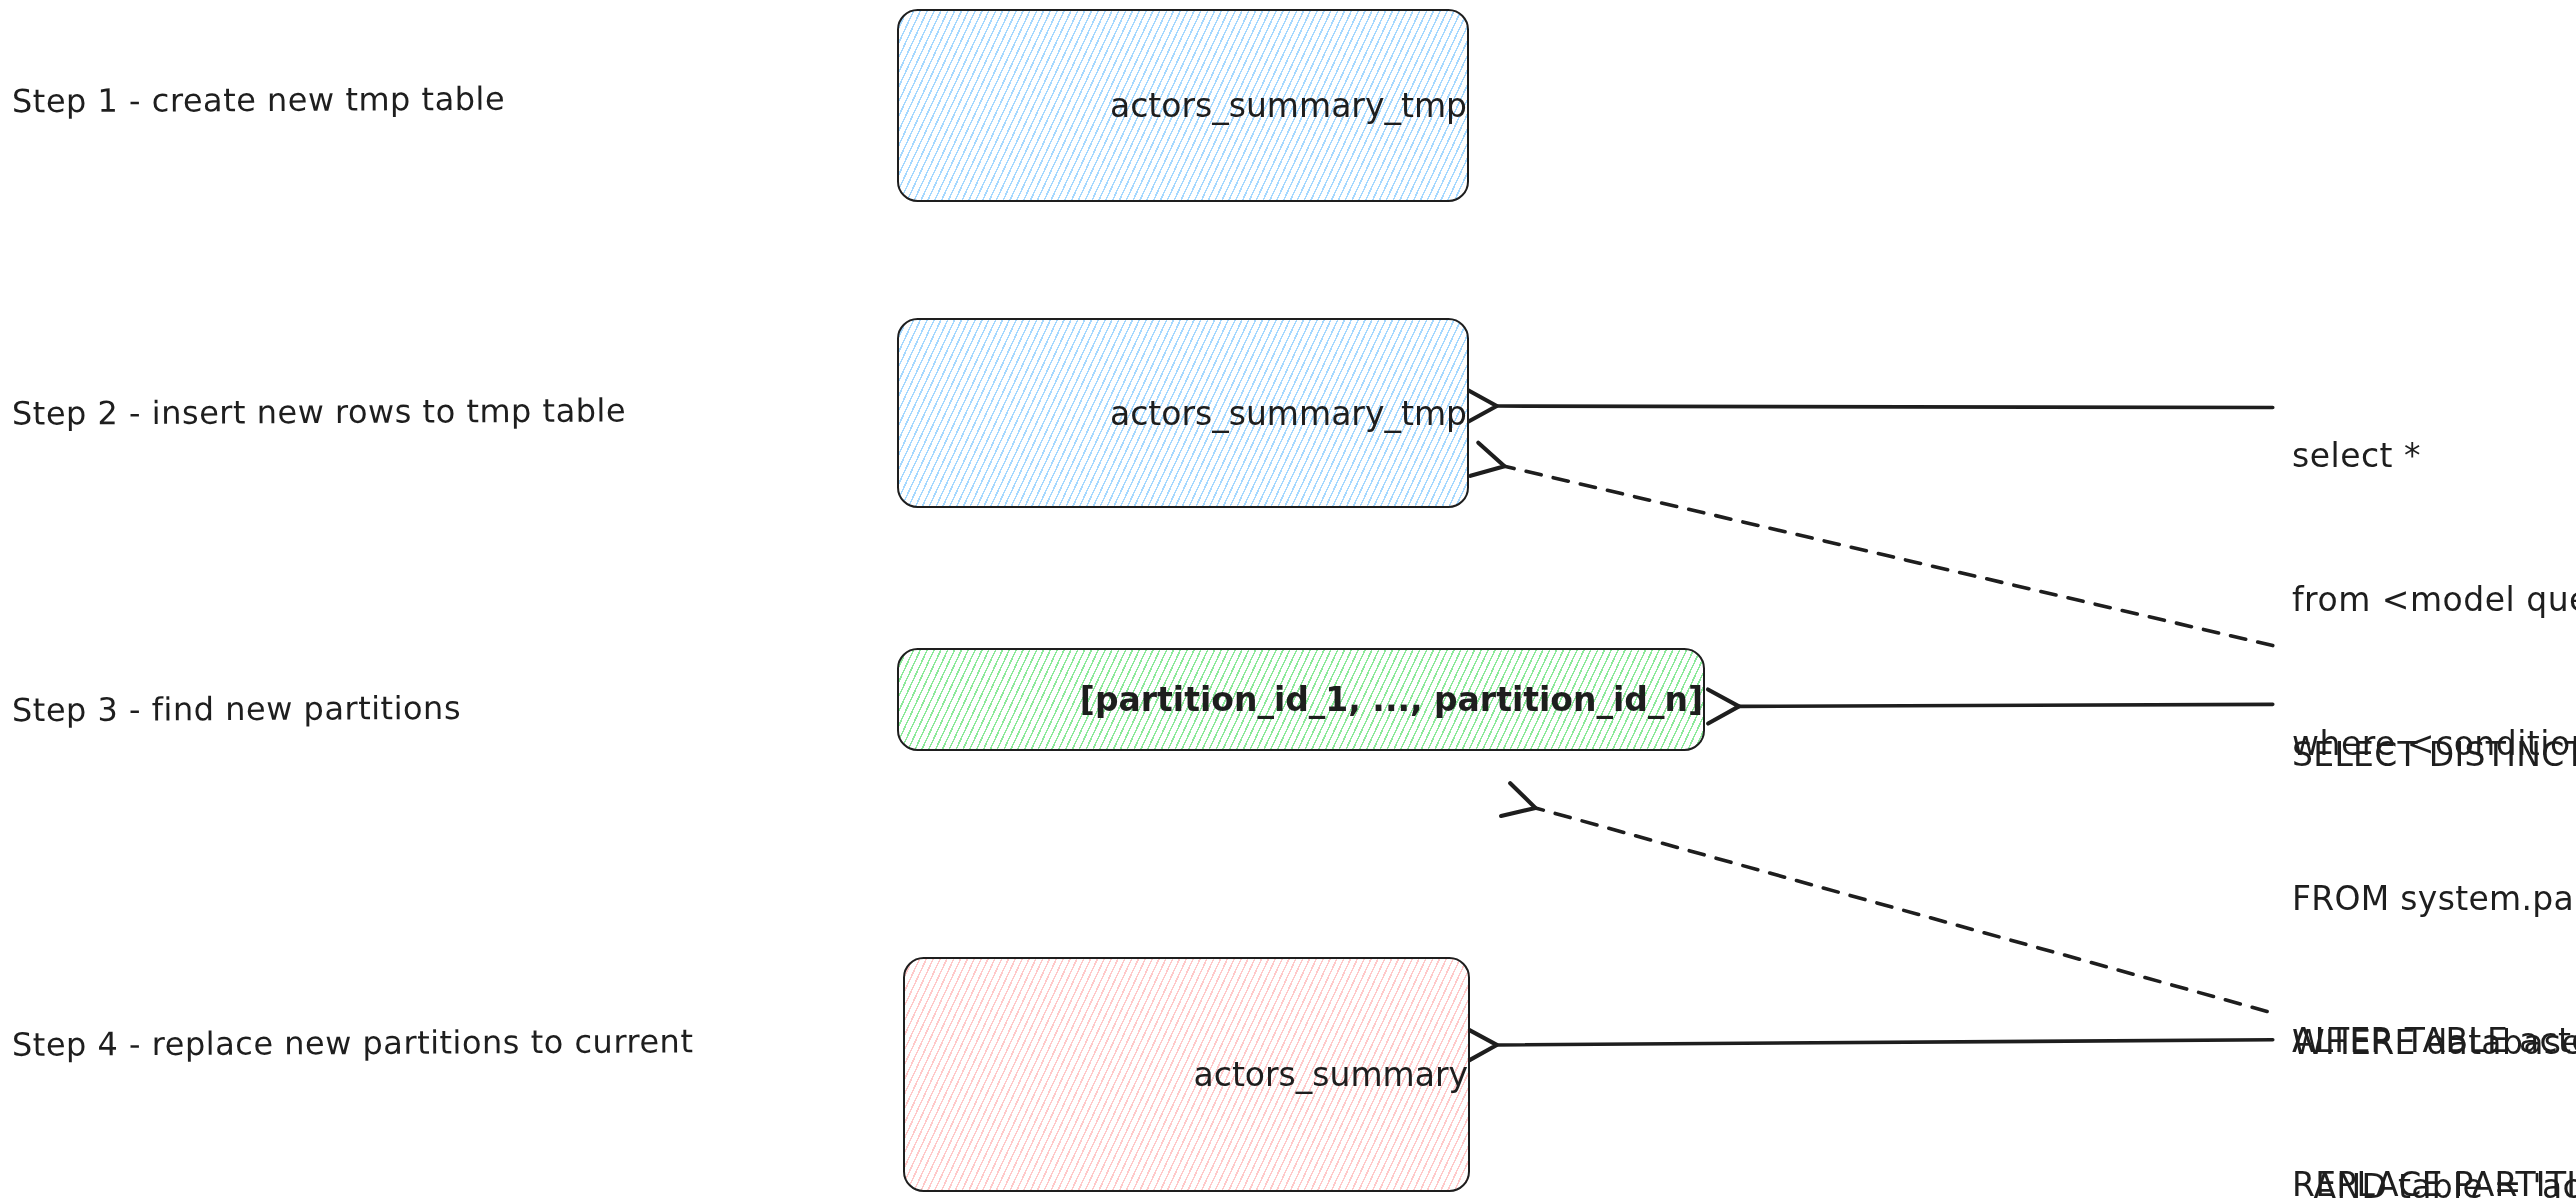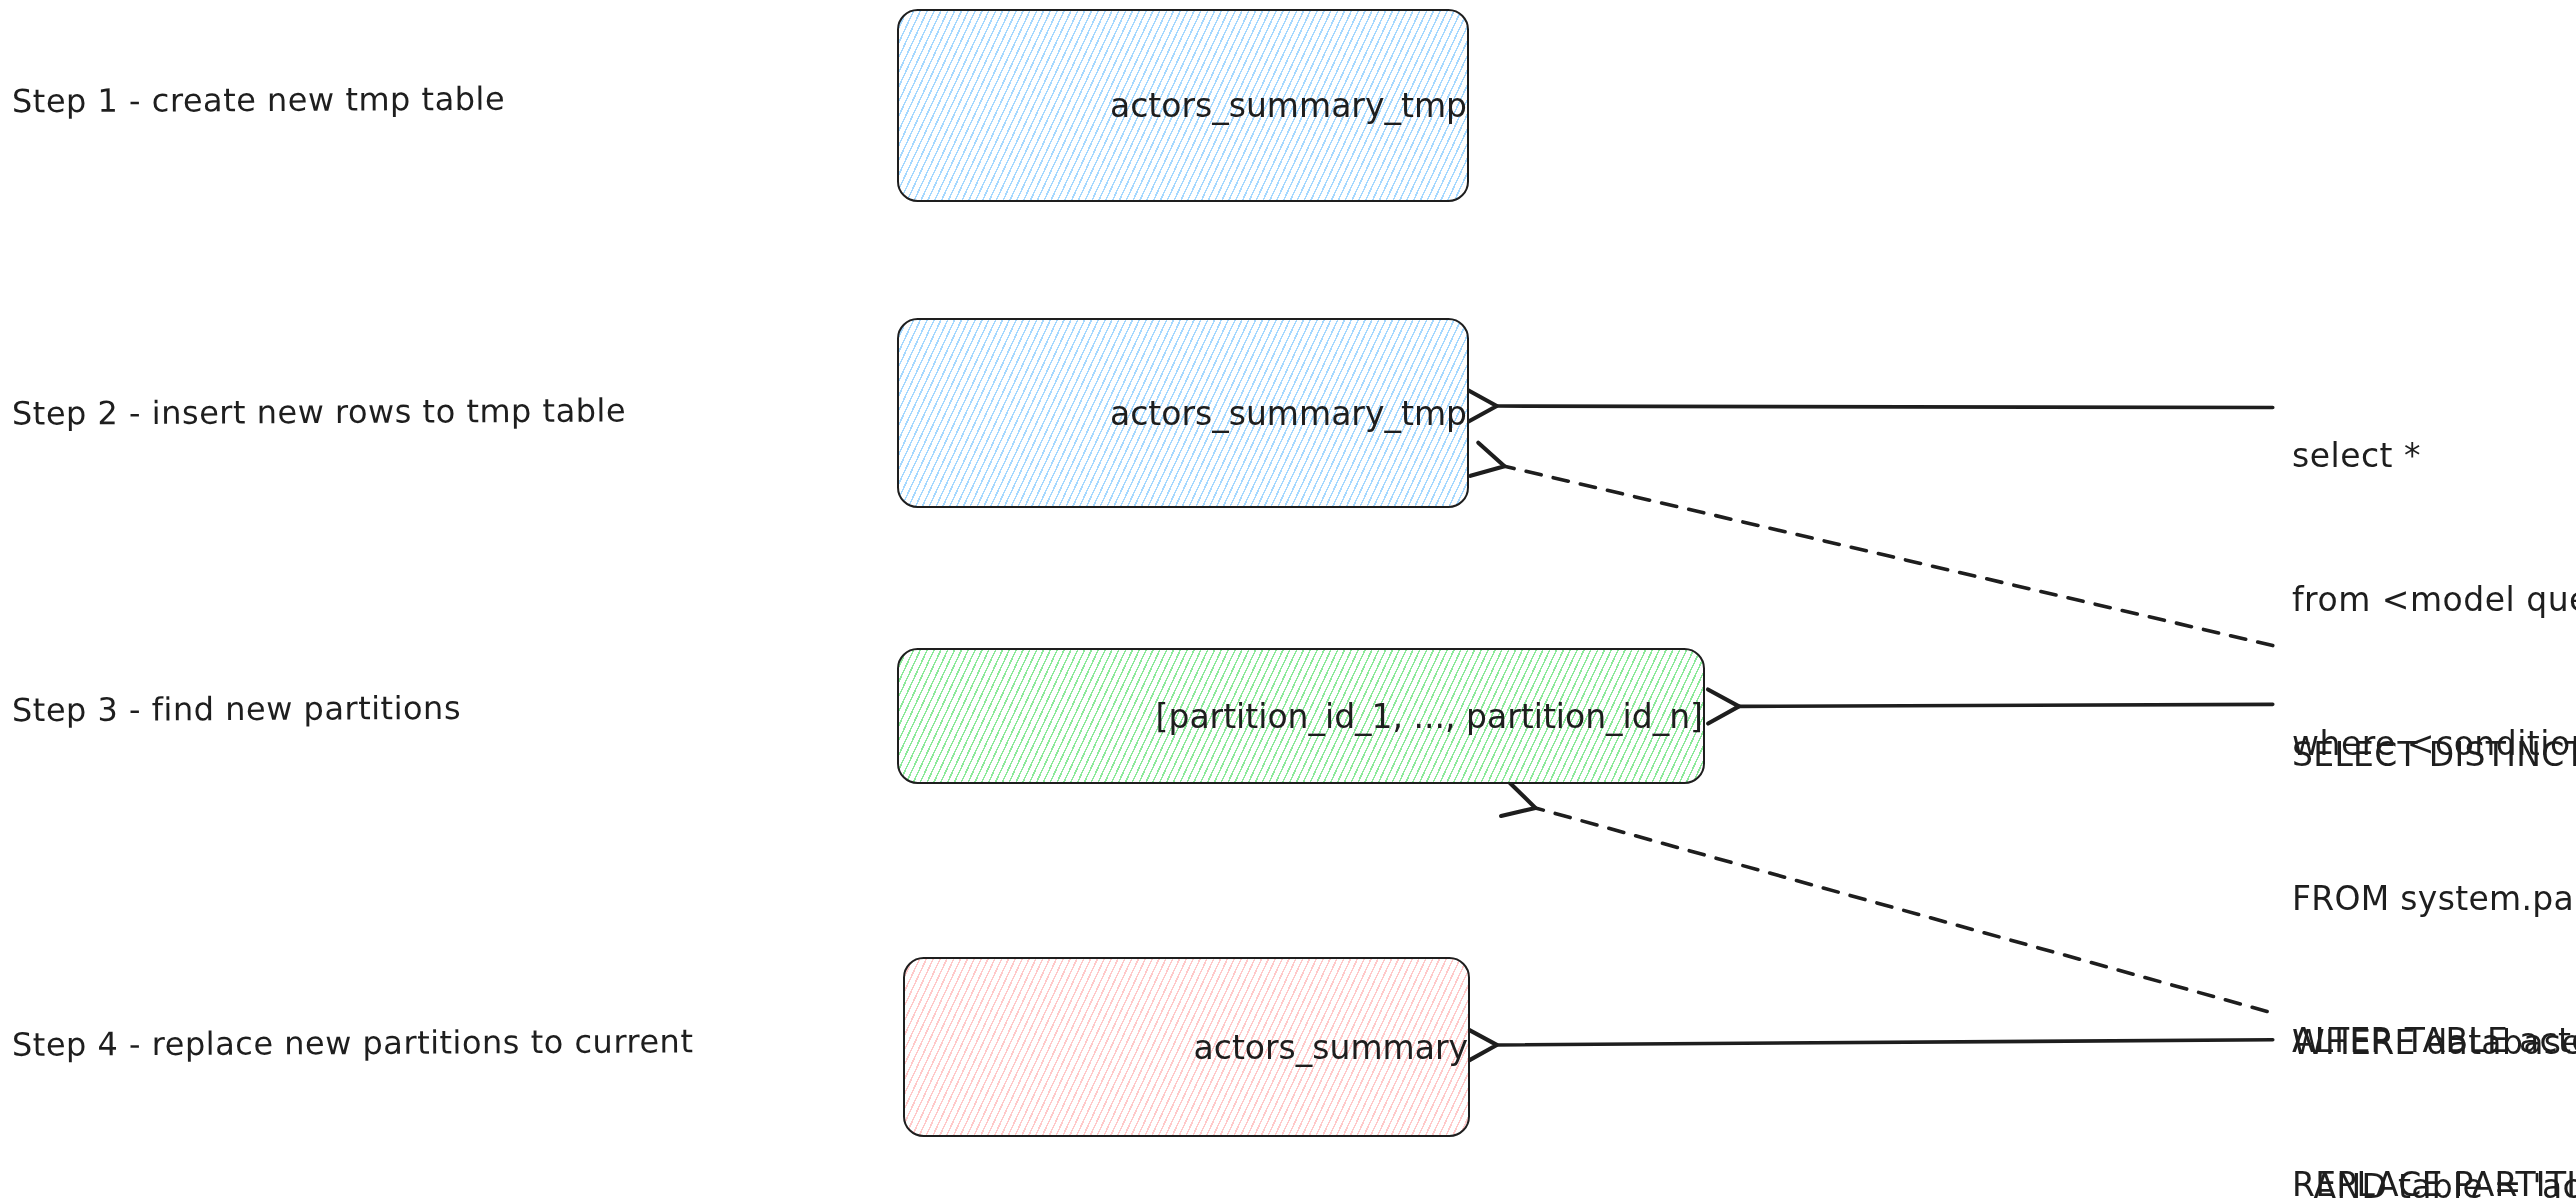--- a/index.html
+++ b/index.html
@@ -90,25 +90,25 @@
   <div class="step-label" style="top:1023px;">Step 4 - replace new partitions to current</div>
 
   <div class="node hatch-blue" style="left:897px; top:9.3px; width:572px; height:193px;">
     <span>actors_summary_tmp</span>
   </div>
 
   <div class="node hatch-blue" style="left:897px; top:318px; width:572px; height:190px;">
     <span>actors_summary_tmp</span>
   </div>
 
-  <div class="node hatch-green" style="left:897px; top:648px; width:808px; height:136px;">
+  <div class="node hatch-green" style="left:897px; top:648px; width:808px; height:103px;font-weight:bold;">
     <span>[partition_id_1, ..., partition_id_n]</span>
   </div>
 
-  <div class="node hatch-pink" style="left:903px; top:957px; width:567px; height:180px;padding-left:32px;">
+  <div class="node hatch-pink" style="left:903px; top:957px; width:567px; height:235px;padding-left:32px;">
     <span>actors_summary</span>
   </div>
 
   <div class="sql" style="top:336px;">
     <div>select *</div>
     <div>from &lt;model query&gt;</div>
     <div>where &lt;condition to identify new&gt;</div>
   </div>
 
   <div class="sql sql-caps" style="top:635px;">

